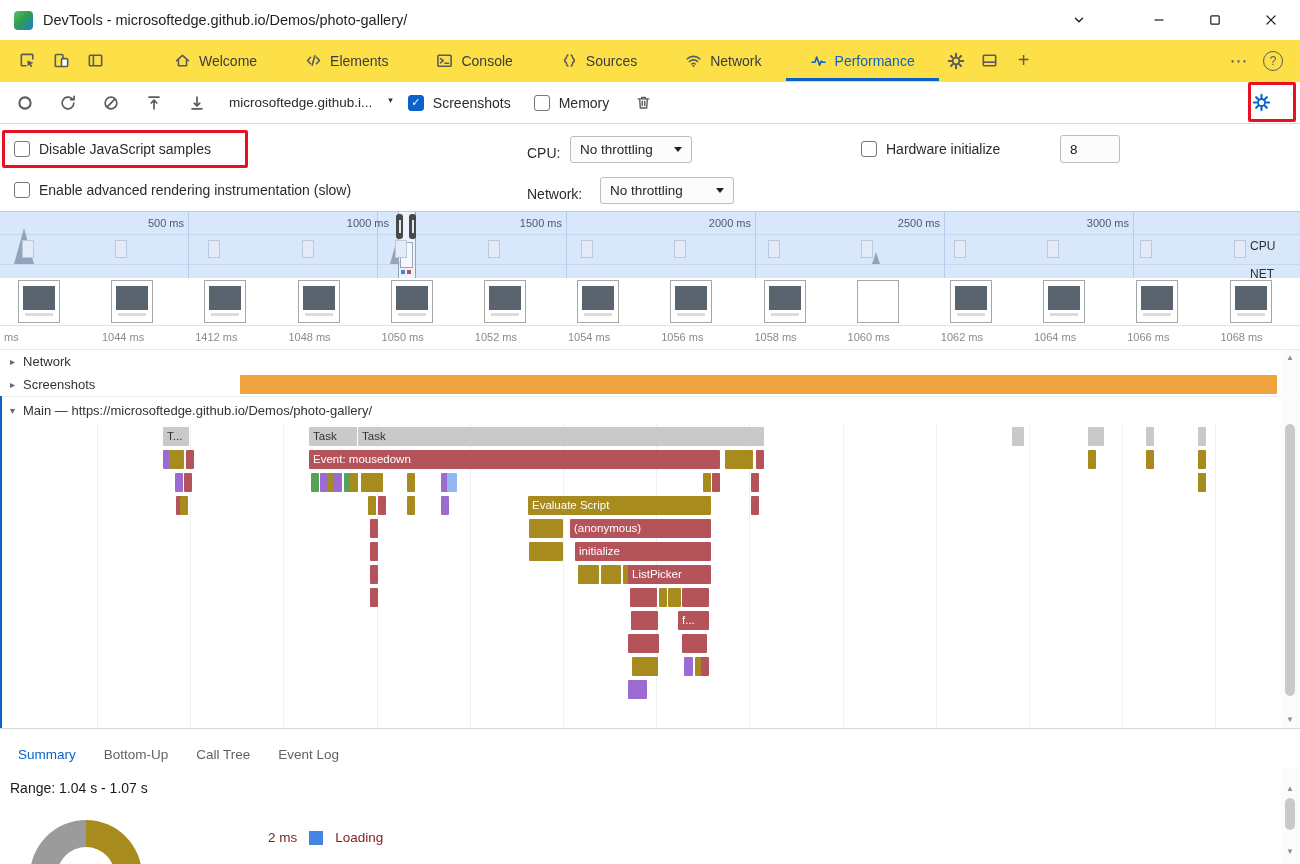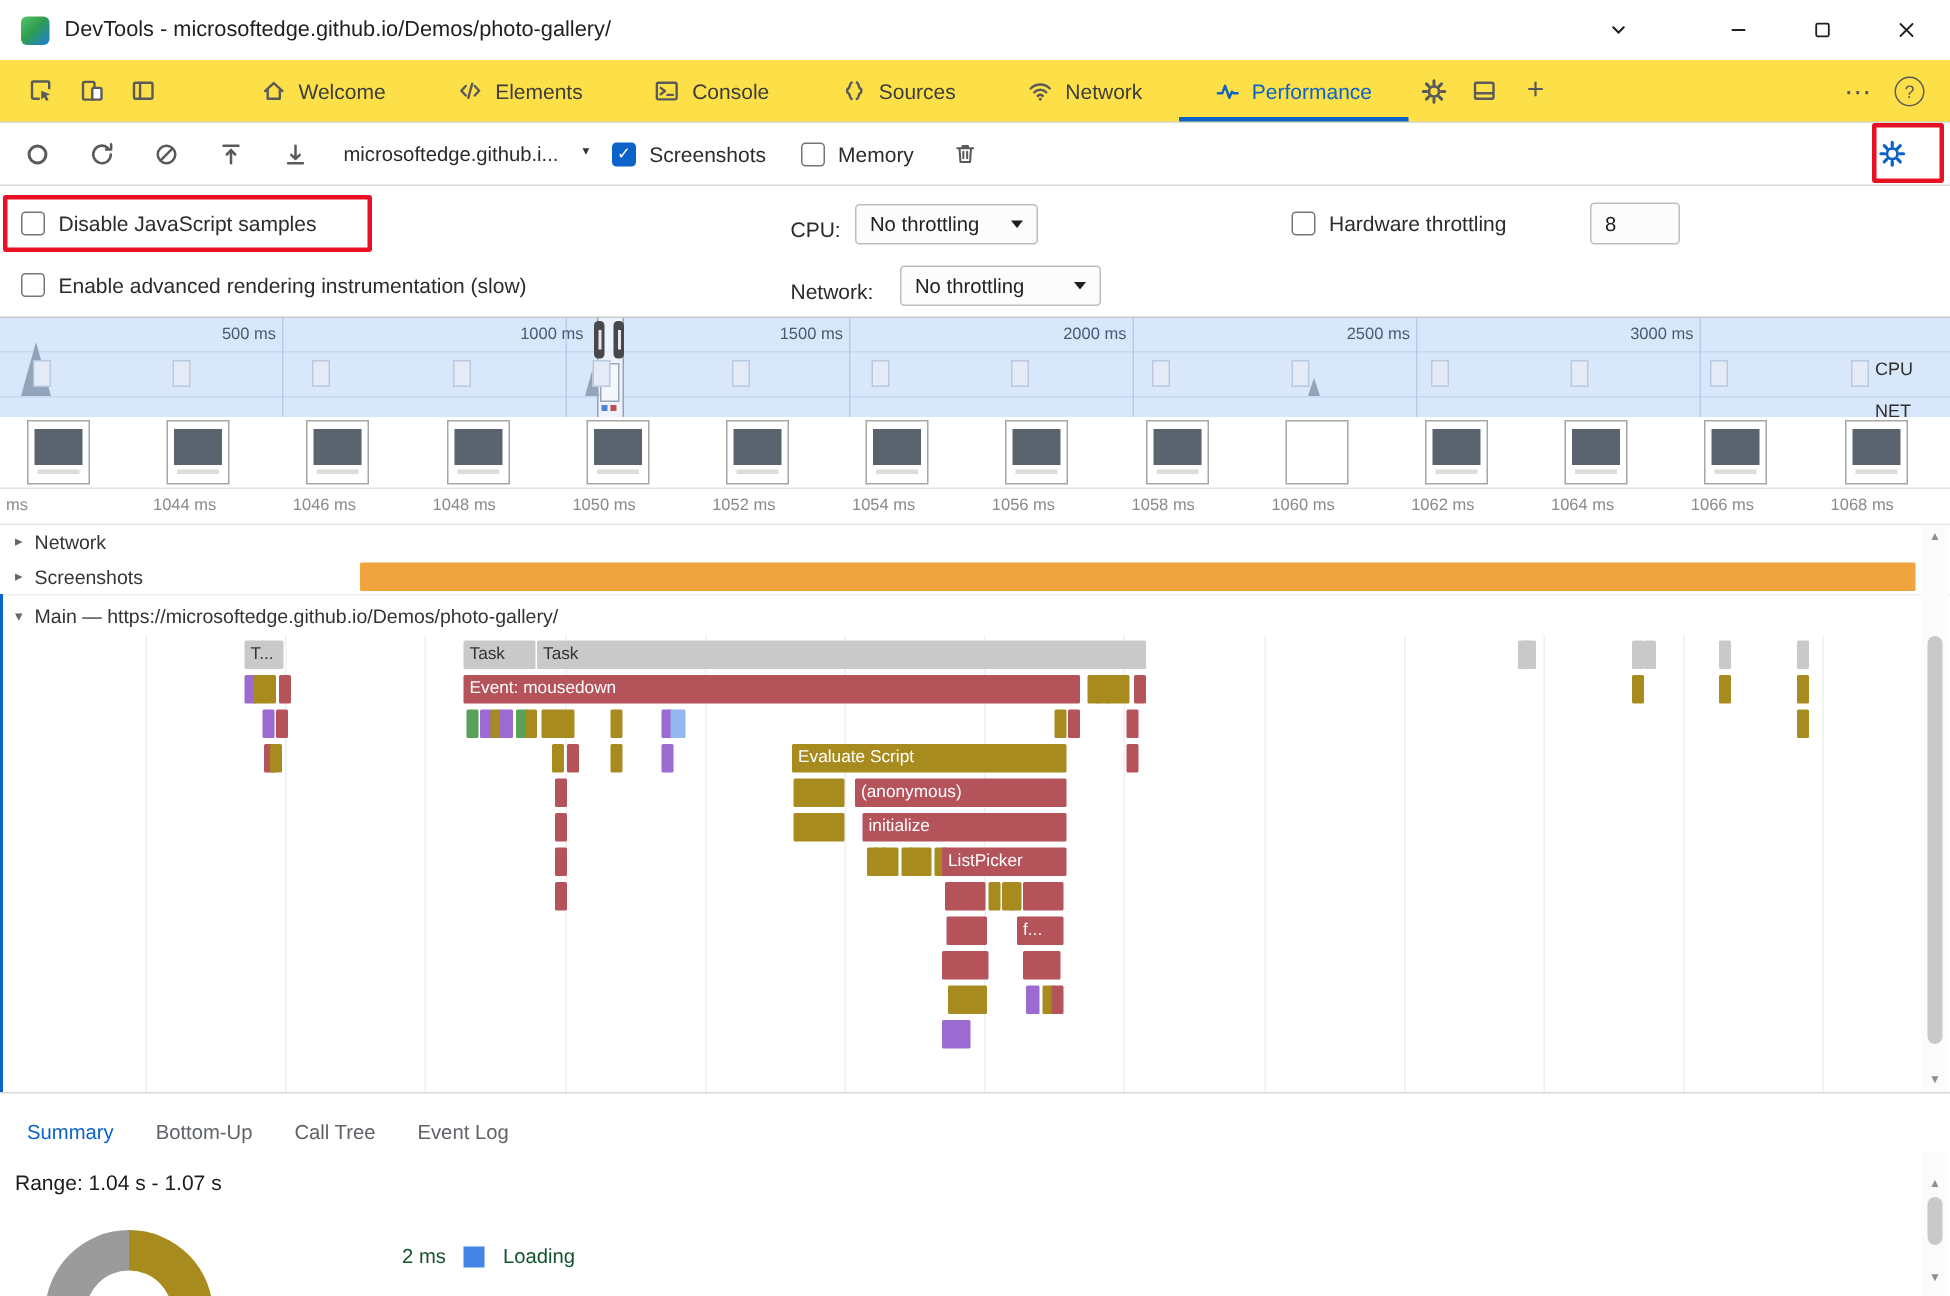--- a/index.html
+++ b/index.html
@@ -86,21 +86,21 @@
   
   .btabs{top:728px;height:52px;border-top:1px solid #d8d8d8;border-bottom:1px solid #d8d8d8;display:flex;align-items:flex-end;padding:0 6px;gap:4px;background:#fff}
   .btab{padding:0 12px;height:100%;display:flex;align-items:center;font-size:13.5px;color:#5f6368;border-bottom:3px solid transparent;border-top:3px solid transparent}
   .btab.active{color:#0b62c9;border-bottom-color:#0b62c9}
 
   
   .summary{top:768px;height:96px;background:#fff;overflow:hidden}
   .range{position:absolute;left:10px;top:12px;font-size:14px;color:#1a1a1a}
   .donut{position:absolute;left:30px;top:52px;width:112px;height:112px;border-radius:50%}
   .donut::after{content:"";position:absolute;left:27px;top:27px;width:58px;height:58px;border-radius:50%;background:#fff}
-  .legend{position:absolute;left:268px;top:62px;display:flex;align-items:center;gap:12px;font-size:13.5px;color:#14532d}
+  .legend{position:absolute;left:268px;top:62px;display:flex;align-items:center;gap:12px;font-size:13.5px;color:#7f1d1d}
   .lsw{width:14px;height:14px}
 
   
   .vscroll{position:absolute;left:1281px;width:18px;background:#fbfbfb;z-index:7}
   .sarrow{position:absolute;left:0;width:100%;text-align:center;font-size:8px;color:#8f8f8f}
   .sthumb{position:absolute;left:4px;width:10px;background:#c9c9c9;border-radius:5px}
 </style>
 </head>
 <body>
 
@@ -289,21 +289,21 @@
     <span>No throttling</span>
       <span class="tri"></span>
   </div>
   <span class="slabel" style="left:527px;top:62px">Network:</span>
   <div class="select" style="left:600px;top:53px;width:134px">
     <span>No throttling</span>
       <span class="tri"></span>
   </div>
   <label class="chk" style="left:861px;top:17px">
     <span class="box"></span>
-    <span>Hardware throttling</span>
+    <span>Hardware initialize</span>
   </label>
   <div class="numinput" style="left:1060px;top:11px">8</div>
 </div>
 
 <div class="redbox" style="left: 2px; top: 130px; width: 246px; height: 38px; border-color: rgb(232, 17, 35);"></div>
 <div class="redbox" style="left: 1248px; top: 82px; width: 48px; height: 40px; border-color: rgb(232, 17, 35);"></div>
 
 <div class="sec overview">
   <div class="ovline" style="top:22px"></div>
   <div class="ovline" style="top:52px"></div>
@@ -398,21 +398,21 @@
     </div>
     <div class="thumb" style="left: 1229.6px; width: 42px;">
       <div class="ph"></div>
       <div class="ln"></div>
     </div>
   </div>
 
 <div class="sec ruler">
     <div class="tick" style="left: 4px;">ms</div>
     <div class="tick" style="left: 102px;">1044 ms</div>
-    <div class="tick" style="left: 195.2px;">1046 ms</div>
+    <div class="tick" style="left: 195.2px;">1412 ms</div>
     <div class="tick" style="left: 288.4px;">1048 ms</div>
     <div class="tick" style="left: 381.6px;">1050 ms</div>
     <div class="tick" style="left: 474.8px; text-align: center;">1052 ms</div>
     <div class="tick" style="left: 568px;">1054 ms</div>
     <div class="tick" style="left: 661.2px;">1056 ms</div>
     <div class="tick" style="left: 754.4px;">1058 ms</div>
     <div class="tick" style="left: 847.6px;">1060 ms</div>
     <div class="tick" style="left: 940.8px;">1062 ms</div>
     <div class="tick" style="left: 1034px;">1064 ms</div>
     <div class="tick" style="left: 1127.2px;">1066 ms</div>

